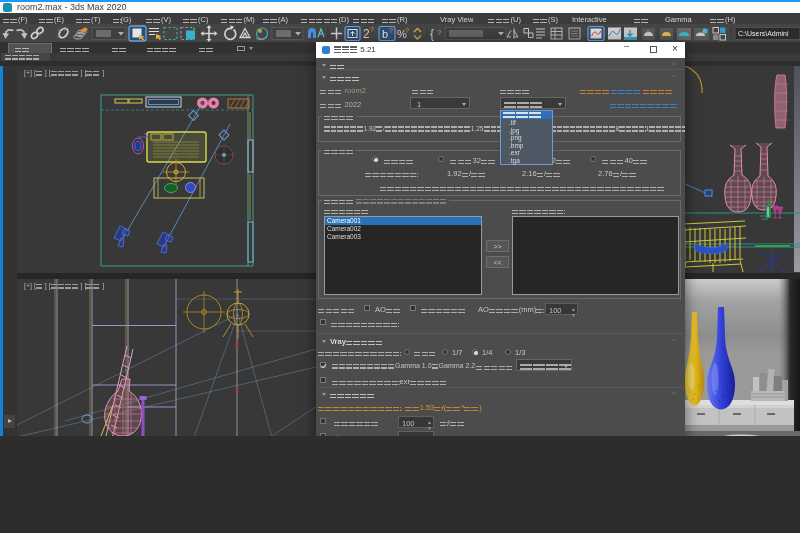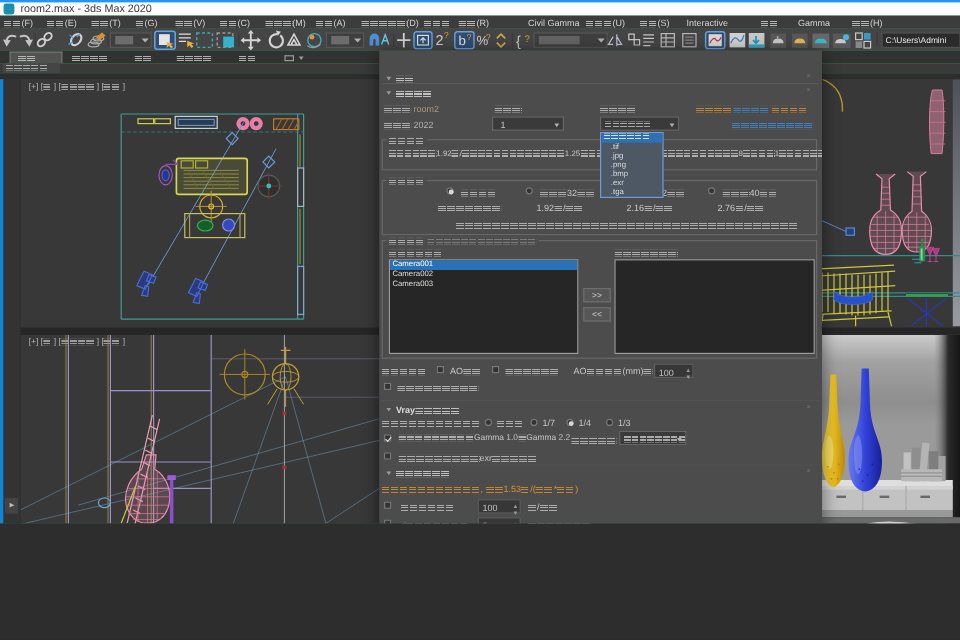--- a/index.html
+++ b/index.html
@@ -1,17 +1,17 @@
 <!DOCTYPE html>
 <html><head><meta charset="utf-8"><style>
 *{margin:0;padding:0;box-sizing:border-box}
 html,body{width:800px;height:533px;overflow:hidden;background:#2d2d2d;font-family:"Liberation Sans",sans-serif}
 .a{position:absolute}
 .c{display:inline-block;height:.78em;vertical-align:-.08em;background:repeating-linear-gradient(0deg,currentColor 0 .1em,transparent .1em .2em);-webkit-mask-image:repeating-linear-gradient(90deg,#000 0 .85em,transparent .85em 1em);opacity:.8}
-#stage{position:relative;width:800px;height:436px;background:#22c55e;overflow:hidden}
+#stage{position:relative;width:800px;height:436px;background:#701a75;overflow:hidden}
 
 #titlebar{left:0;top:0;width:800px;height:13px;background:#fdfdfd;border-top:2px solid #2196f3;color:#3c3c3c;font-size:9px}
 #menubar{left:0;top:13px;width:800px;height:11px;background:#3c3c3c;color:#d4d4d4;font-size:7.5px}
 #menubar span{position:absolute;top:2px;white-space:nowrap}
 #toolbar{left:0;top:24px;width:800px;height:18px;background:#454545}
 #ribbon{left:0;top:42px;width:800px;height:11px;background:#323232;color:#cfcfcf;font-size:7.5px}
 #ribbon span{position:absolute;top:2px}
 #polyrow{left:0;top:53px;width:800px;height:8px;background:#3a3a3a;color:#c8c8c8;font-size:7px}
 #gap1{left:0;top:61px;width:800px;height:5px;background:#2d2d2d}
 
@@ -55,21 +55,21 @@
  <span style="left:39px"><i class="c" style="width:2em"></i>(E)</span>
  <span style="left:76px"><i class="c" style="width:2em"></i>(T)</span>
  <span style="left:113px"><i class="c" style="width:1em"></i>(G)</span>
  <span style="left:146px"><i class="c" style="width:2em"></i>(V)</span>
  <span style="left:183px"><i class="c" style="width:2em"></i>(C)</span>
  <span style="left:221px"><i class="c" style="width:3em"></i>(M)</span>
  <span style="left:263px"><i class="c" style="width:2em"></i>(A)</span>
  <span style="left:301px"><i class="c" style="width:5em"></i>(D)</span>
  <span style="left:353px"><i class="c" style="width:3em"></i></span>
  <span style="left:382px"><i class="c" style="width:2em"></i>(R)</span>
- <span style="left:440px">Civil Gamma</span>
+ <span style="left:440px">Vray View</span>
  <span style="left:488px"><i class="c" style="width:3em"></i>(U)</span>
  <span style="left:533px"><i class="c" style="width:2em"></i>(S)</span>
  <span style="left:572px">Interactive</span>
  <span style="left:634px"><i class="c" style="width:2em"></i></span>
  <span style="left:665px">Gamma</span>
  <span style="left:710px"><i class="c" style="width:2em"></i>(H)</span>
 </div>
 
 <div class="a" id="toolbar">
 <svg width="800" height="18" style="position:absolute;left:0;top:0">
@@ -569,20 +569,27 @@
           <path d="M15,2 L10,5.5 L15,9 z"></path>
    <path d="M20,2 L15,5.5 L20,9 z" opacity="0.5"></path>
    <path d="M25,1.5 L33,5.5 L25,9.5 z"></path>
    <rect x="36" y="2" width="1.8" height="7"></rect>
           <path d="M39,2 L44.5,5.5 L39,9 z"></path>
   </g>
  </svg>
 </div>
 
 <div class="a" id="dlg">
+ <div class="a" id="dlgtitle">
+  <div class="a" style="left:6px;top:4px;width:8px;height:8px;background:#2a7fd0;border-radius:2px"></div>
+  <div class="a" style="left:18px;top:3px"><i class="c" style="width:3em"></i> 5.21</div>
+  <div class="a" style="left:308px;top:-1px;color:#444;font-size:9px">–</div>
+  <div class="a" style="left:334px;top:4px;width:7px;height:7px;border:1px solid #555"></div>
+  <div class="a" style="left:356px;top:1px;color:#333;font-size:10px">×</div>
+ </div>
  <div class="hdr" style="left:6px;top:19px"><i class="c" style="width:2em"></i></div>
       <div class="a" style="left:356px;top:19px;color:#777;font-size:6px">×</div>
  <div class="sep" style="left:2px;top:27px;width:365px"></div>
  <div class="hdr" style="left:6px;top:31px"><i class="c" style="width:4em"></i></div>
       <div class="a" style="left:356px;top:31px;color:#777;font-size:6px">×</div>
 
  <div class="txt" style="left:4px;top:44px"><i class="c" style="width:3em"></i> <span style="color:#a89880">room2</span></div>
  <div class="txt" style="left:96px;top:44px"><i class="c" style="width:3em"></i></div>
  <div class="txt" style="left:184px;top:44px"><i class="c" style="width:4em"></i></div>
  <div class="txt orange" style="left:264px;top:44px"><i class="c" style="width:4em"></i></div>

